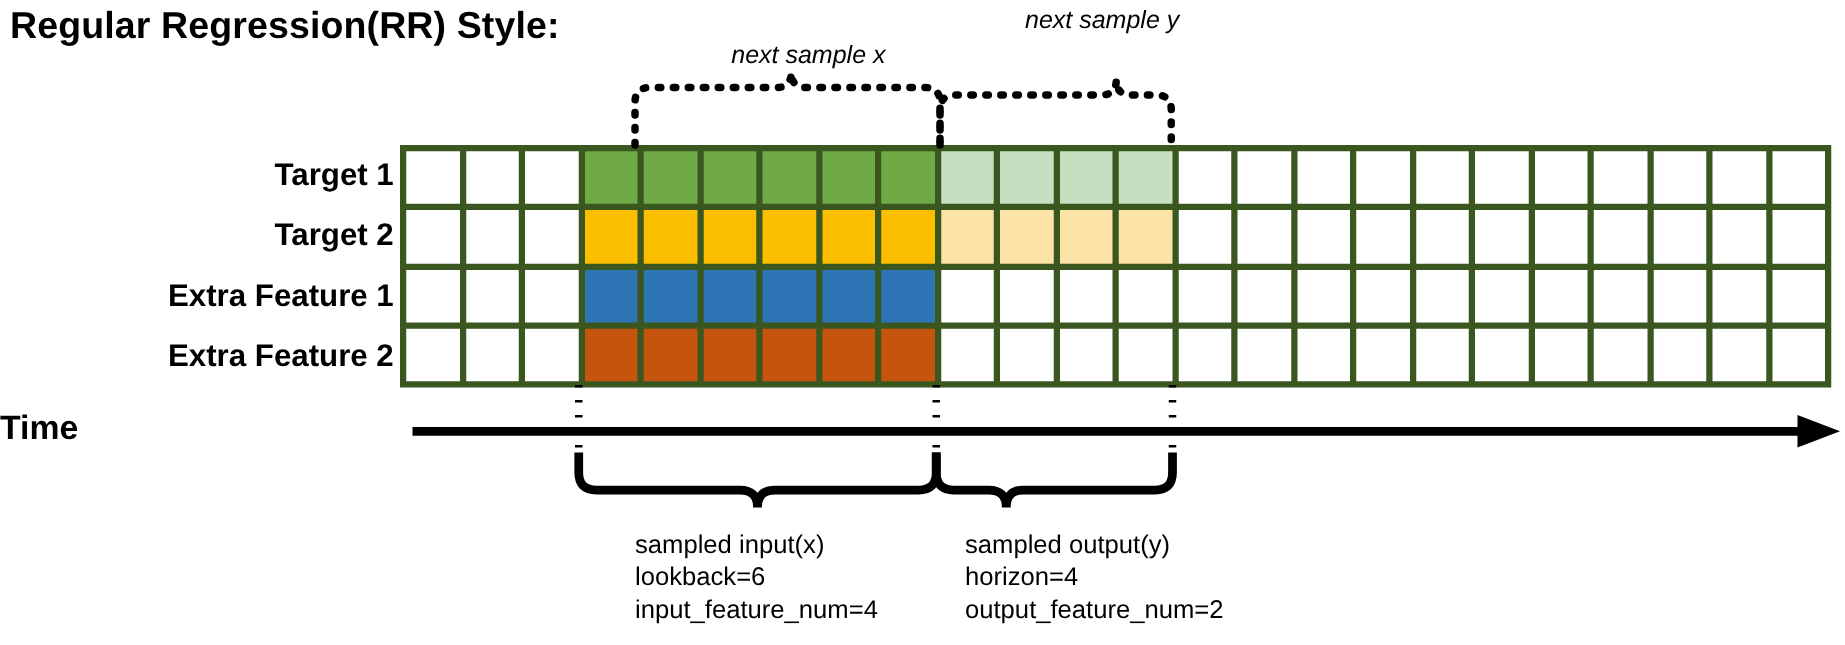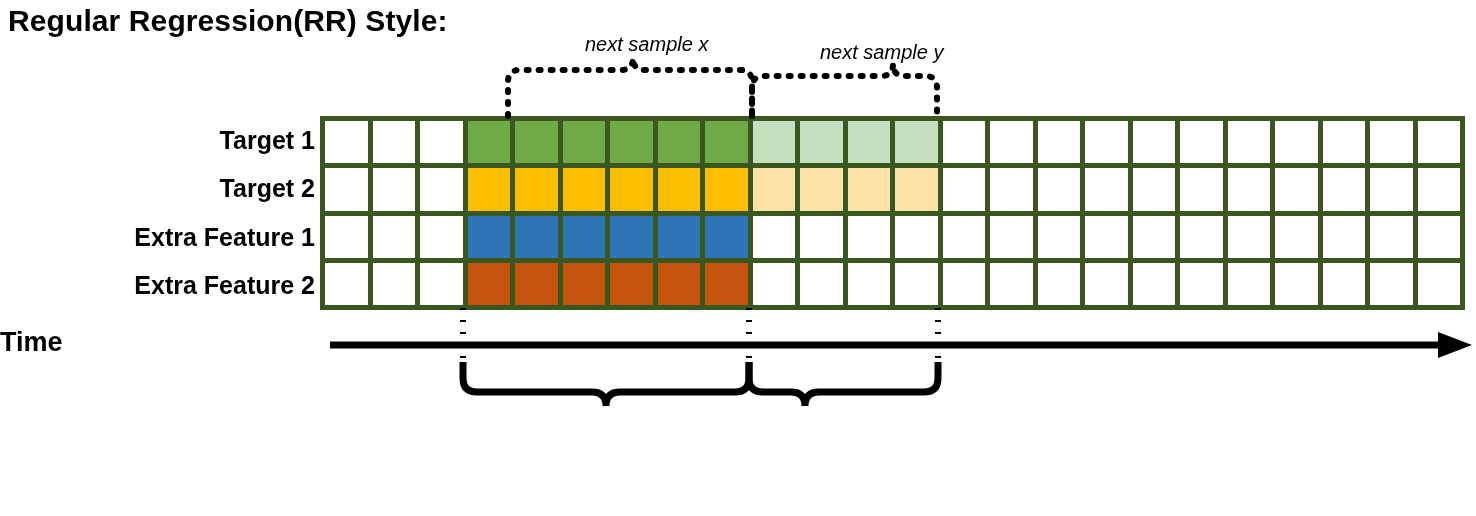--- a/index.html
+++ b/index.html
@@ -61,21 +61,21 @@
     line-height:26px;white-space:pre;font-weight:400;
   }
   #ann-x{left:508px;top:423px;}
   #ann-y{left:772px;top:423px;}
 
   .ann-top{
     position:absolute;font-size:20px;font-style:italic;font-weight:400;
     color:#000;white-space:nowrap;line-height:1;
   }
   #next-x{left:585px;top:6px;margin-top:28px;}
-  #next-y{left:820px;top:6px;margin-top:36px;}
+  #next-y{left:820px;top:6px;}
 
   
   #braces-top{position:absolute;left:0;top:0;width:1476px;height:130px;}
   #braces-bottom{position:absolute;left:0;top:300px;width:1476px;height:130px;}
 </style>
 </head>
 <body>
 
 <div class="stage">
 
@@ -206,17 +206,23 @@
     <line x1="749" y1="8" x2="749" y2="62" stroke="#000" stroke-width="6" stroke-linecap="butt" stroke-dasharray="2 10"></line>
     <line x1="938" y1="8" x2="938" y2="62" stroke="#000" stroke-width="6" stroke-linecap="butt" stroke-dasharray="2 10"></line>
 
     <path fill="none" stroke="#000" stroke-width="7" stroke-linecap="butt" d="M463,62 L463,78 Q463,92 477,92 L592,92 Q606,92 606,106
              Q606,92 620,92 L735,92 Q749,92 749,78 L749,62"></path>
 
     <path fill="none" stroke="#000" stroke-width="7" stroke-linecap="butt" d="M749,62 L749,78 Q749,92 763,92 L791,92 Q805,92 805,106
              Q805,92 819,92 L924,92 Q938,92 938,78 L938,62"></path>
   </svg>
 
+  <div class="ann" id="ann-x">sampled input(x)
+lookback=6
+input_feature_num=4</div>
+  <div class="ann" id="ann-y">sampled output(y)
+horizon=4
+output_feature_num=2</div>
 
   <div class="ann-top" id="next-x">next sample x</div>
   <div class="ann-top" id="next-y">next sample y</div>
 
 </div>
 
 </body></html>

